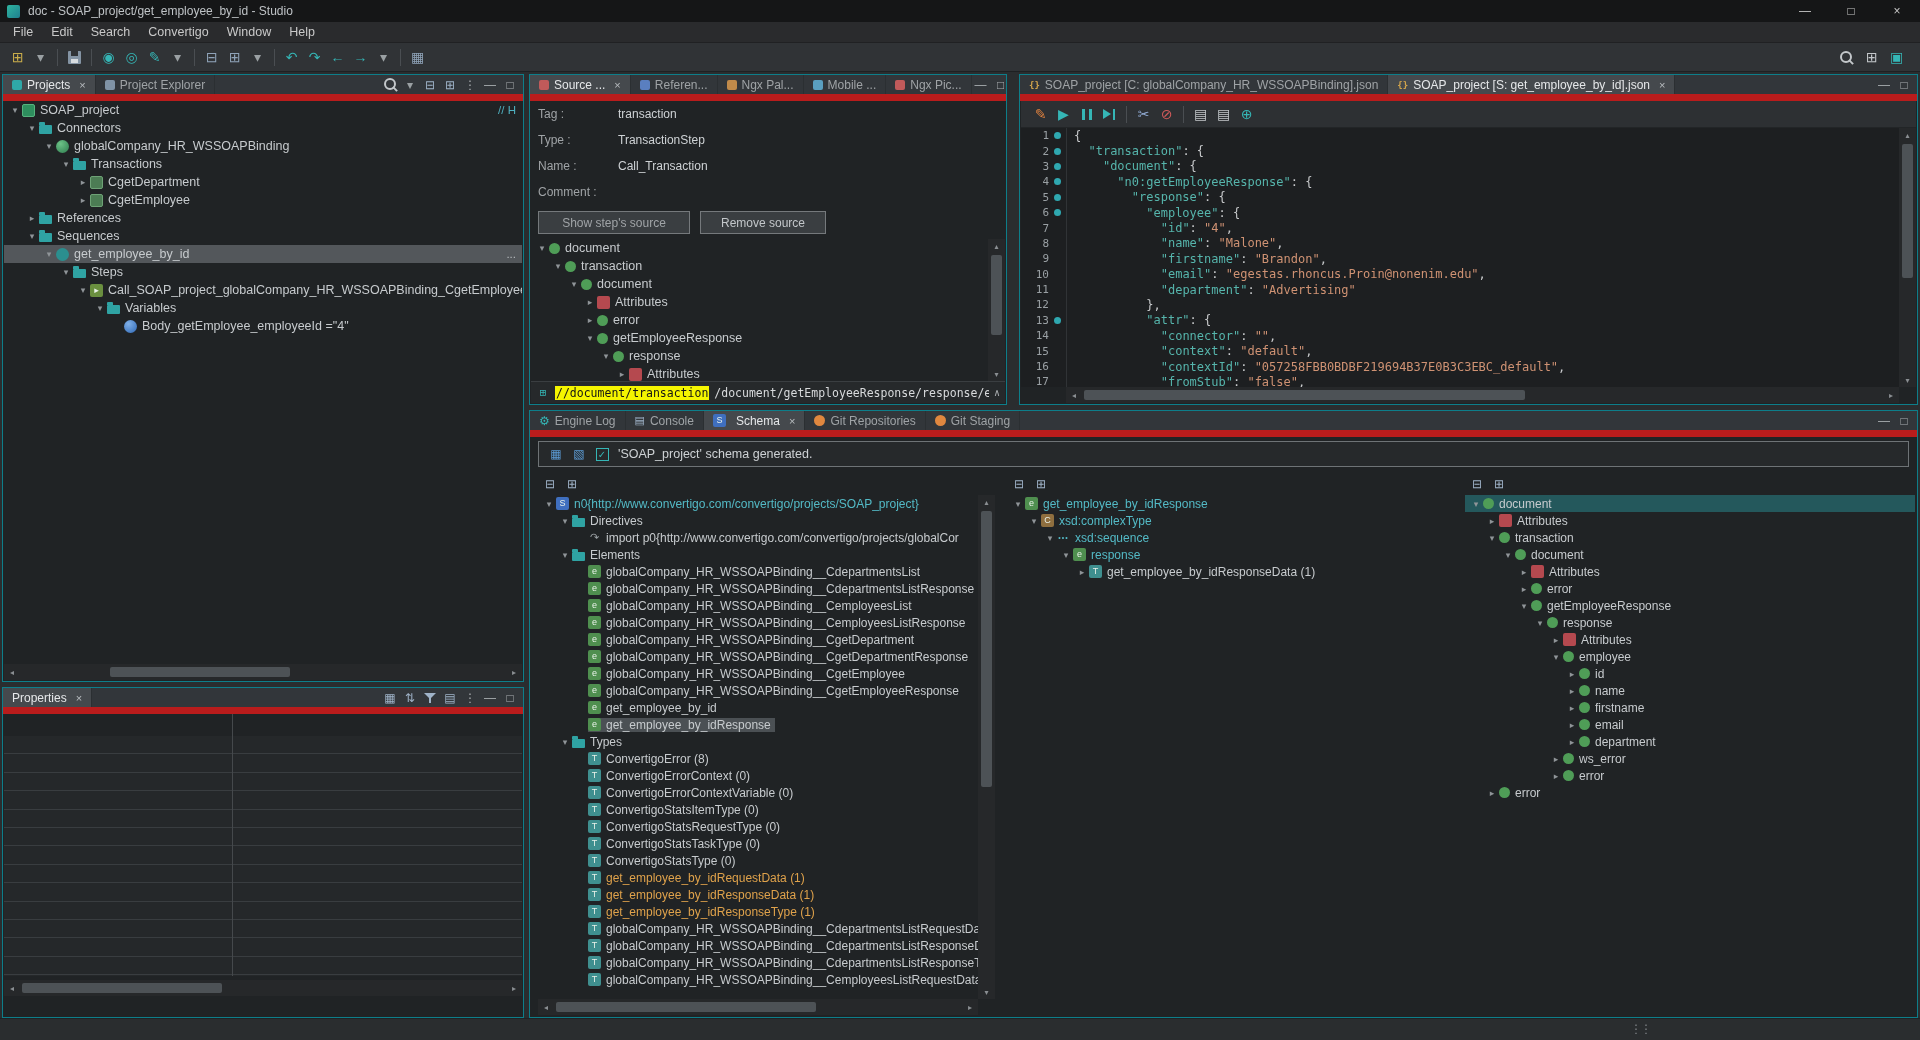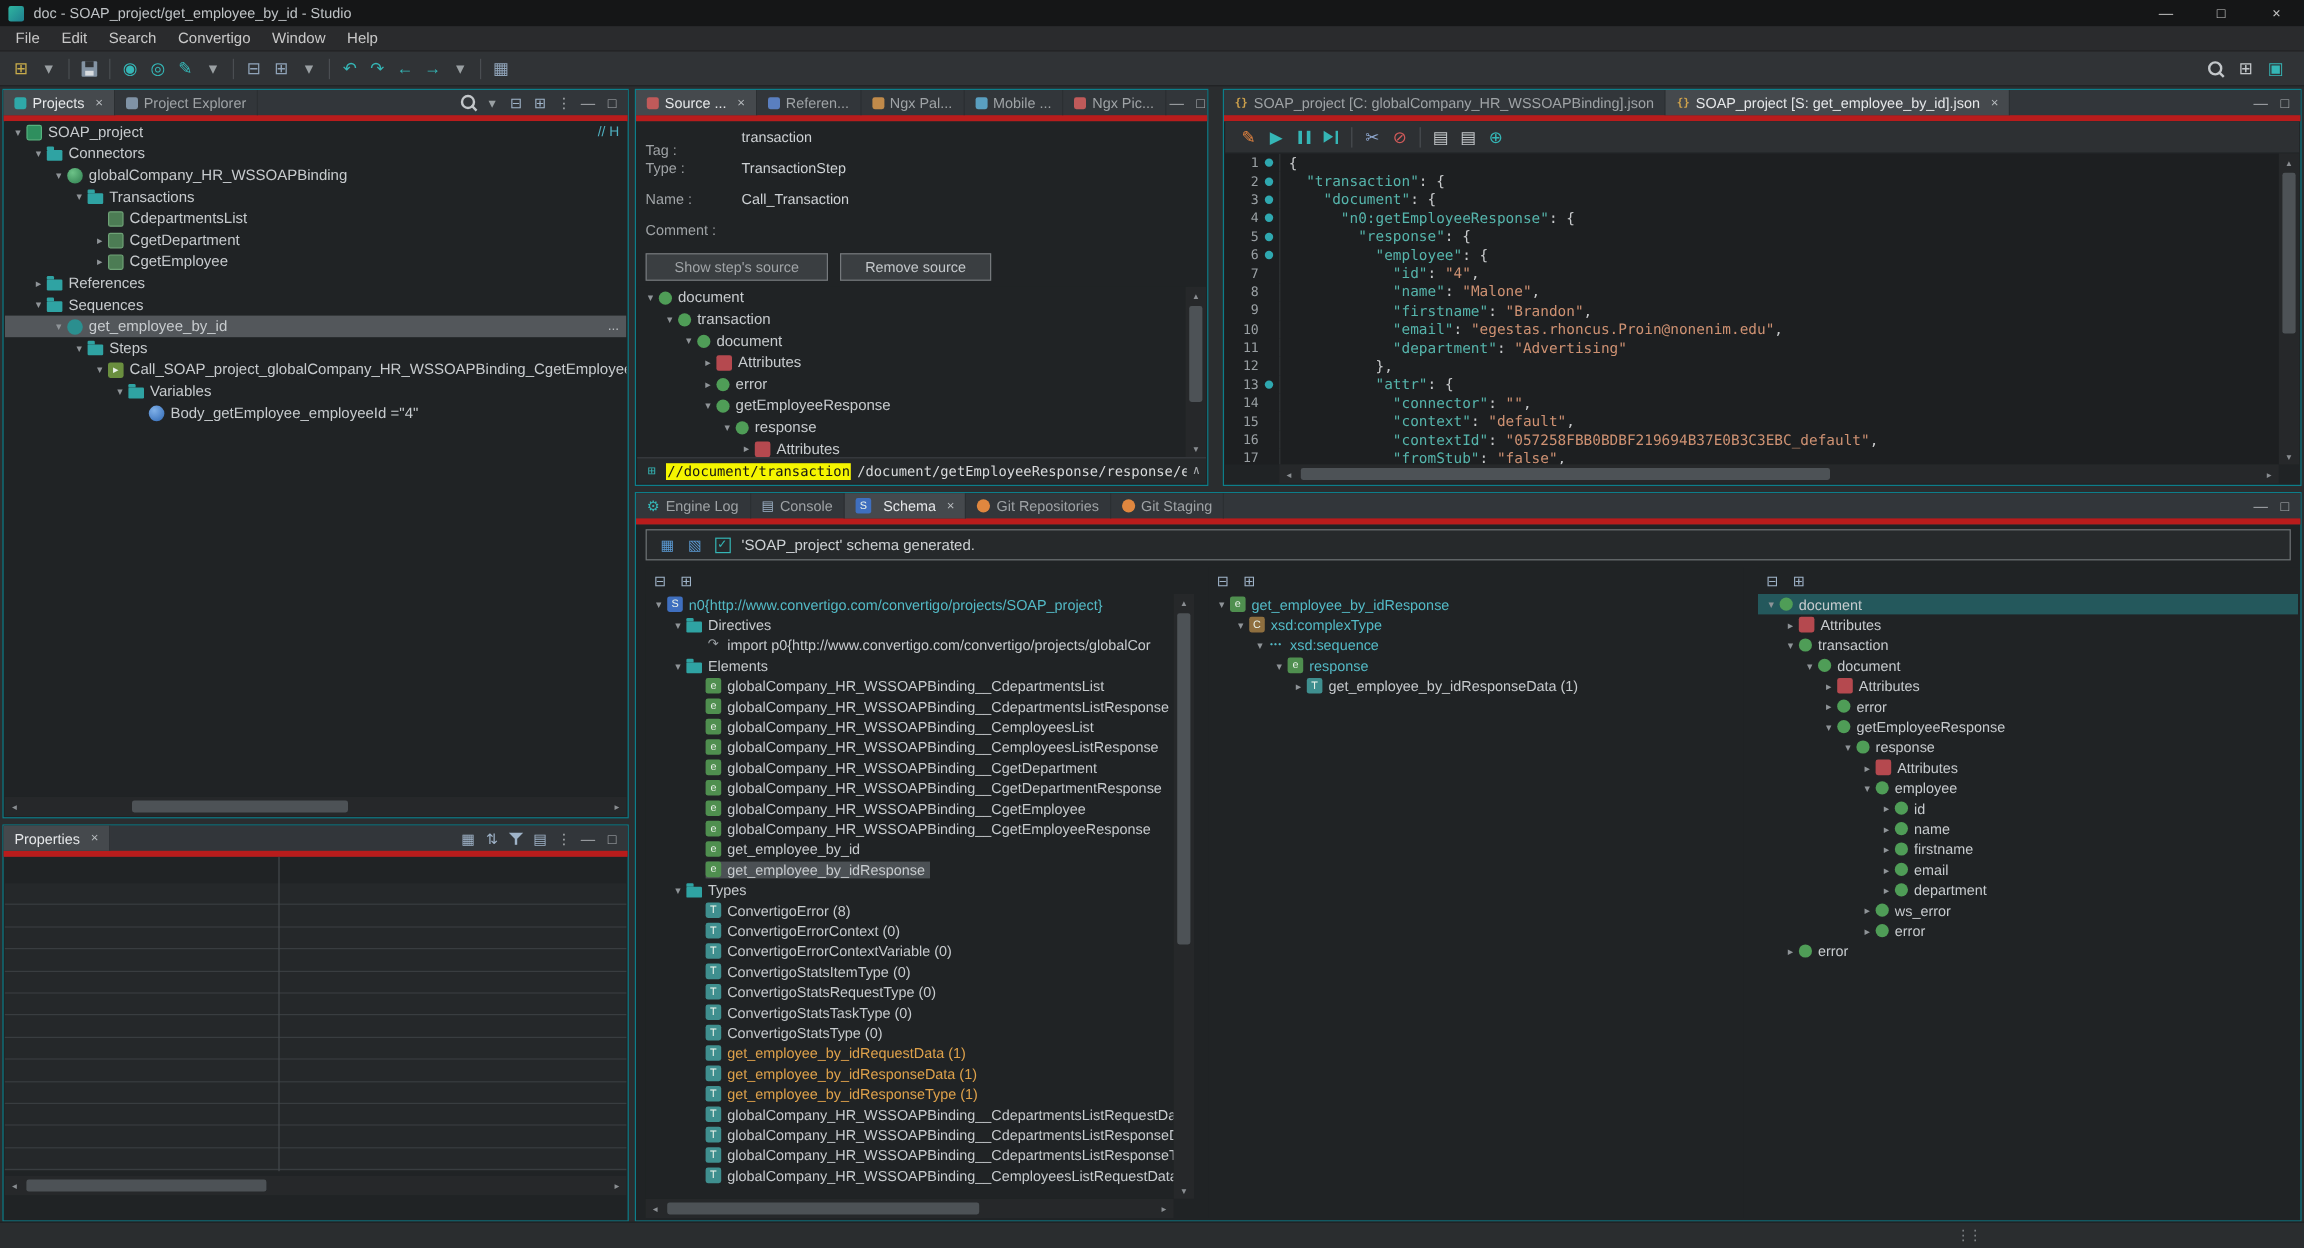--- a/index.html
+++ b/index.html
@@ -46,21 +46,21 @@
   .ic-checkbox { width:13px; height:13px; border:1px solid #35b6b6; color:#35b6b6; font-size:10px;
     display:flex; align-items:center; justify-content:center; }
   .ic-funnel { position:relative; width:13px; height:12px; }
   .ic-funnel::before { content:""; position:absolute; left:0; top:1px;
     border-left:6.5px solid transparent; border-right:6.5px solid transparent; border-top:6px solid #9fb3c8; }
   .ic-funnel::after { content:""; position:absolute; left:5.5px; top:6px; width:2px; height:5px; background:#9fb3c8; }
 
   
   .panel { position:absolute; background:#202325; border:1px solid #0d7e8a; }
   .tabbar { position:absolute; left:0; top:0; right:0; height:26px; background:#32363a;
-            display:flex; align-items:stretch; border-bottom:5px solid #b91c1c; }
+            display:flex; align-items:stretch; border-bottom:7px solid #b91c1c; }
   .tab { display:flex; align-items:center; gap:5px; padding:0 9px; font-size:12px; color:#9fa3a6;
          border-right:1px solid #2b2f32; white-space:nowrap; }
   .tab.active { background:#45494d; color:#e5e7e9; }
   .tab .close { font-size:11px; color:#b9bdc0; margin-left:4px; }
   .tab-sq { width:10px; height:10px; border-radius:2px; flex:none; }
   .json-ic { font-family:"DejaVu Sans Mono",monospace; font-size:9px; font-weight:bold; color:#d2a44c; }
   .tabbar-icons { margin-left:auto; display:flex; align-items:center; gap:2px; padding-right:4px; }
   .tbi { min-width:18px; height:18px; display:flex; align-items:center; justify-content:center;
          color:#a9adb0; font-size:12px; }
 
@@ -255,25 +255,20 @@
           <span class="arrow">▾</span>
           <span class="ticon i-connector"></span>
           <span class="tlabel">globalCompany_HR_WSSOAPBinding</span>
         </div>
         <div class="trow" style="padding-left: 55px;">
           <span class="arrow">▾</span>
           <span class="ticon i-folder"></span>
           <span class="tlabel">Transactions</span>
         </div>
         <div class="trow" style="padding-left: 72px;">
-          <span class="arrow"></span>
-          <span class="ticon i-transaction"></span>
-          <span class="tlabel">CdepartmentsList</span>
-        </div>
-        <div class="trow" style="padding-left: 72px;">
           <span class="arrow">▸</span>
           <span class="ticon i-transaction"></span>
           <span class="tlabel">CgetDepartment</span>
         </div>
         <div class="trow" style="padding-left: 72px;">
           <span class="arrow">▸</span>
           <span class="ticon i-transaction"></span>
           <span class="tlabel">CgetEmployee</span>
         </div>
         <div class="trow" style="padding-left: 21px;">
@@ -387,21 +382,21 @@
         <div class="tab">
           <span class="tab-sq" style="background: rgb(192, 90, 90);"></span>
           <span>Ngx Pic...</span>
         </div>
         <div class="tabbar-icons">
           <div class="tbi" style="color: rgb(169, 173, 176);">—</div>
           <div class="tbi" style="color: rgb(169, 173, 176);">□</div>
         </div>
       </div>
     <div id="source-fields">
-        <div class="src-label" style="left: 8px; top: 32px; margin-top: 11px;">Tag :</div>
+        <div class="src-label" style="left: 8px; top: 32px;">Tag :</div>
         <div class="src-value" style="left: 88px; top: 32px;">transaction</div>
         <div class="src-label" style="left: 8px; top: 58px;">Type :</div>
         <div class="src-value" style="left: 88px; top: 58px;">TransactionStep</div>
         <div class="src-label" style="left: 8px; top: 84px;">Name :</div>
         <div class="src-value" style="left: 88px; top: 84px;">Call_Transaction</div>
         <div class="src-label" style="left: 8px; top: 110px;">Comment :</div>
         <div class="src-value" style="left: 88px; top: 110px;"></div>
       </div>
     <div class="src-btn dim" style="left:8px;width:152px;">Show step's source</div>
     <div class="src-btn" style="left:170px;width:126px;">Remove source</div>

